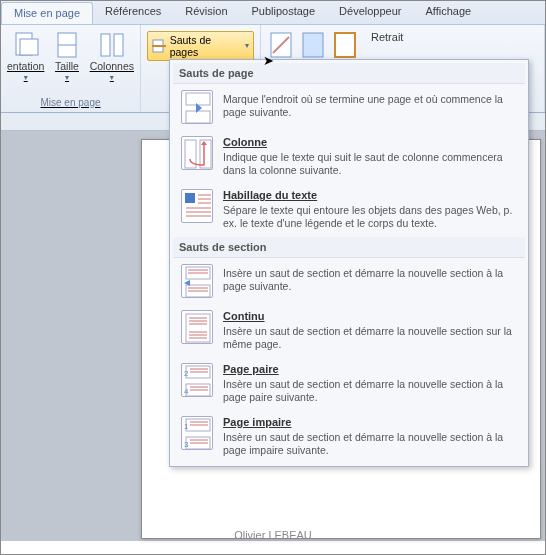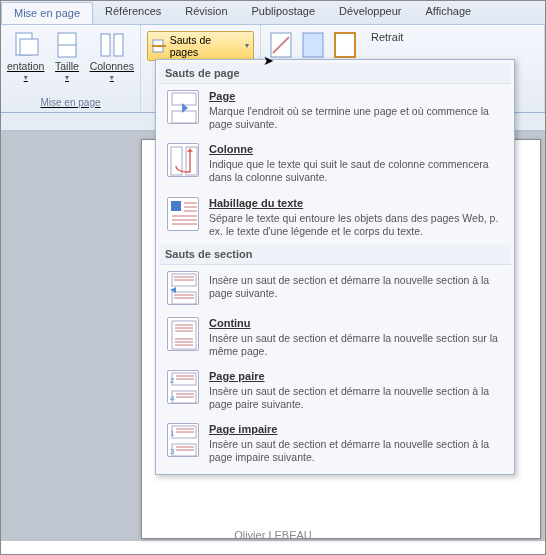--- a/index.html
+++ b/index.html
@@ -20,21 +20,21 @@
   .small-col { display: flex; flex-direction: column; gap: 2px; }
   .small-btn { display: flex; align-items: center; gap: 4px; padding: 2px 4px; font-size: 10.5px; justify-content: center; }
   .small-btn.active { background: linear-gradient(#fff0c0, #ffd76a); border: 1px solid #c9a83d; border-radius: 2px; }
   
   .ruler { height: 18px; background: #e6ecf3; border-bottom: 1px solid #b3c0d1; position: relative; font-size: 9px; color: #666; }
   .ruler .mark { position: absolute; top: 2px; }
   
   .doc-area { background: #c0c6cf; height: 410px; padding-left: 140px; padding-top: 8px; }
   .page { background: #fff; border: 1px solid #8a8a8a; width: 400px; height: 400px; box-shadow: 0 1px 4px rgba(0,0,0,0.2); }
   
-  .dropdown { position: absolute; left: 154px; top: 58px; width: 360px; background: #f5f7fb; border: 1px solid #a3b5d0; box-shadow: 2px 2px 6px rgba(0,0,0,0.25); padding: 3px; }
+  .dropdown { position: absolute; left: 168px; top: 58px; width: 360px; background: #f5f7fb; border: 1px solid #a3b5d0; box-shadow: 2px 2px 6px rgba(0,0,0,0.25); padding: 3px; }
   .dd-section-title { font-size: 11px; font-weight: bold; color: #555; padding: 4px 6px 4px 6px; background: #eef1f7; border-bottom: 1px solid #dae0ea; }
   .dd-item { display: flex; gap: 10px; padding: 6px 8px; }
   .dd-icon { width: 32px; height: 34px; flex-shrink: 0; background: #fff; border: 1px solid #aac; border-radius: 2px; position: relative; }
   .dd-icon .blue-box { position:absolute; left:3px; top:3px; width:10px; height:10px; background:#4a7bc9; }
   .dd-texts { flex: 1; }
   .dd-title { font-weight: bold; text-decoration: underline; color: #333; font-size: 11px; }
   .dd-desc { color: #555; font-size: 10.5px; line-height: 1.25; margin-top: 3px; }
   
   .credit { position: absolute; bottom: 13px; left: 50%; transform: translateX(-50%); color: #888; font-size: 11px; }
   .cursor-ptr { position: absolute; left: 262px; top: 52px; font-size: 13px; color:#000; z-index: 50; pointer-events:none; }
@@ -139,21 +139,20 @@
 
   <div class="dd-item">
     <div class="dd-icon">
       <svg width="32" height="34">
           <rect x="4" y="2" width="24" height="12" fill="#fff" stroke="#aac"></rect>
           <rect x="4" y="20" width="24" height="12" fill="#fff" stroke="#aac"></rect>
           <path d="M14 12 L14 22 L20 17 Z" fill="#5a8bd6"></path>
         </svg>
     </div>
     <div class="dd-texts">
-      <div class="dd-title">Page</div>
       <div class="dd-desc">Marque l'endroit où se termine une page et où commence la page suivante.</div>
     </div>
   </div>
 
   <div class="dd-item">
     <div class="dd-icon">
       <svg width="32" height="34">
           <rect x="3" y="3" width="11" height="28" fill="#fff" stroke="#aac"></rect>
           <rect x="18" y="3" width="11" height="28" fill="#fff" stroke="#aac"></rect>
           <path d="M8 22 Q8 28 22 28 L22 8" fill="none" stroke="#d66" stroke-width="1.5"></path>

